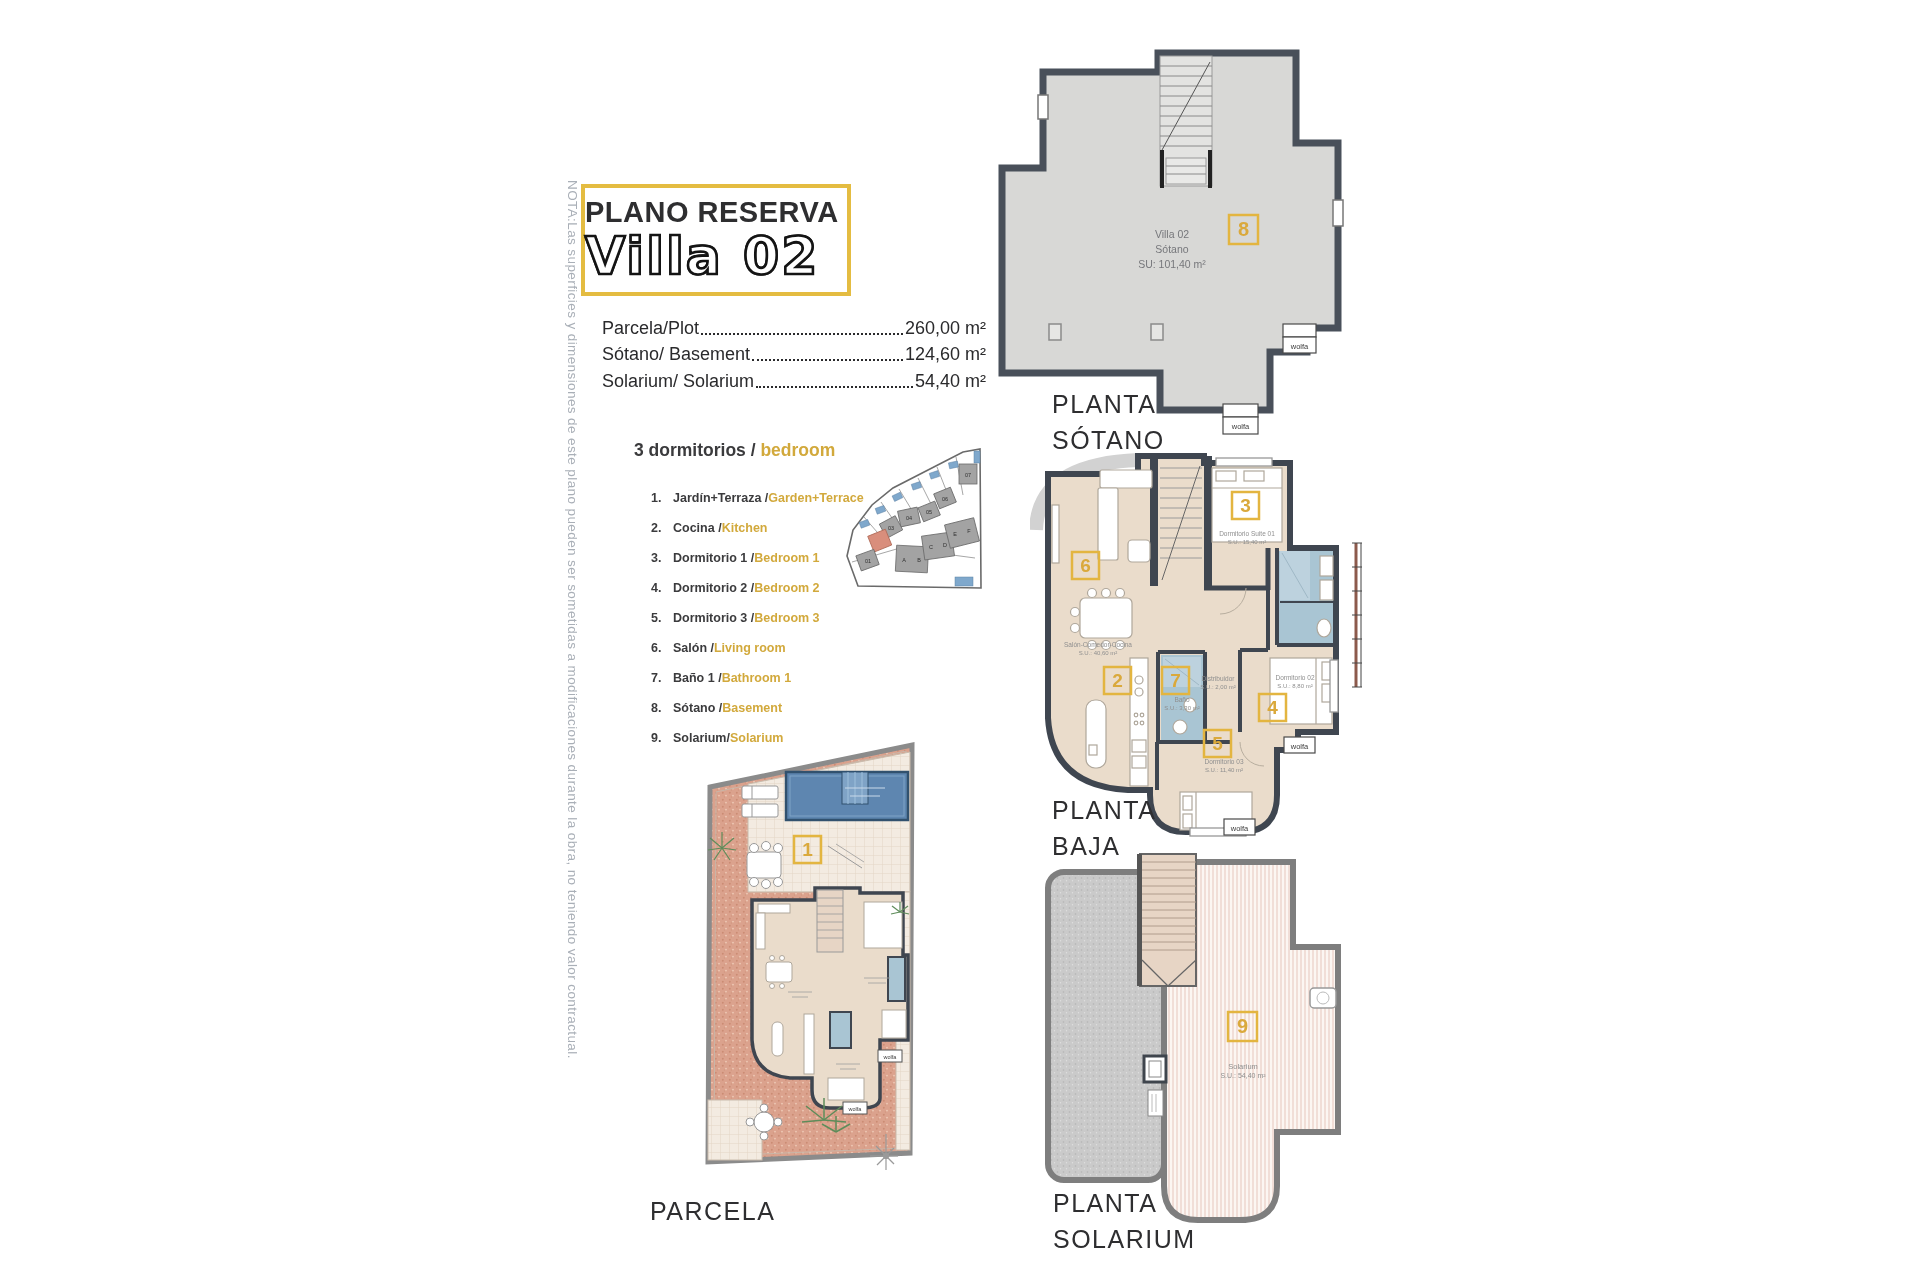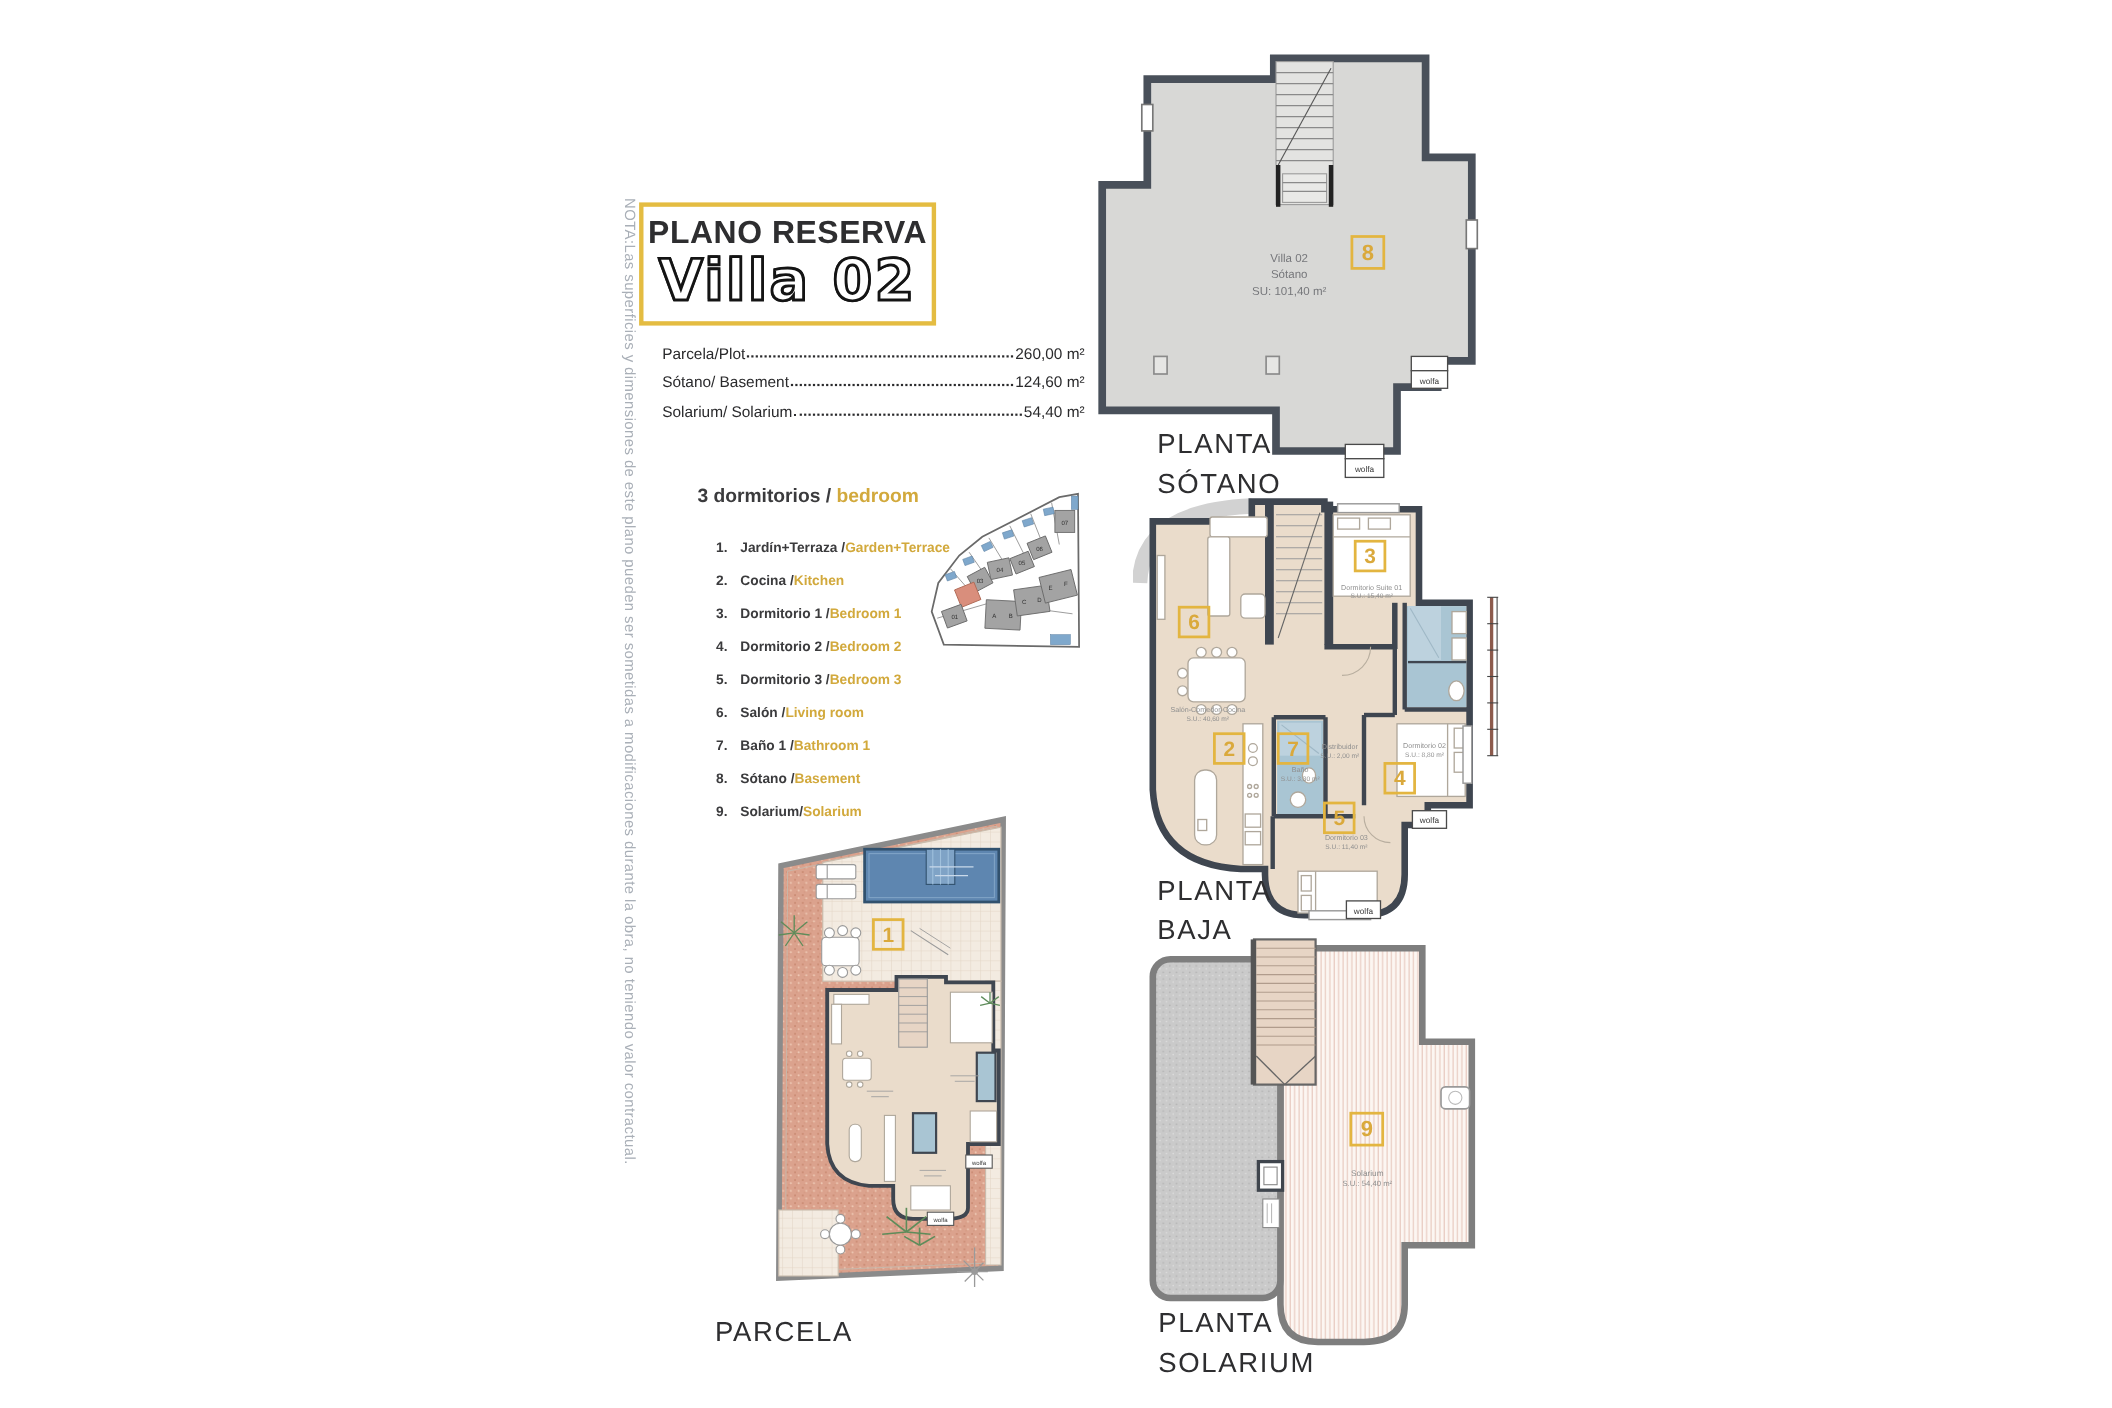--- a/index.html
+++ b/index.html
@@ -7,28 +7,28 @@
         font-family:"Liberation Sans",sans-serif;color:#2e2e30;}
   svg{font-family:"Liberation Sans",sans-serif;}
   .plan{position:absolute;}
 
   
   .note{position:absolute;left:552px;top:180px;height:890px;width:28px;
         writing-mode:vertical-rl;font-size:13.5px;letter-spacing:.4px;color:#a9afb7;white-space:nowrap;}
 
   
   .title-box{position:absolute;left:581px;top:184px;width:262px;height:104px;border:4px solid #e4bc41;
-             display:flex;flex-direction:column;align-items:center;justify-content:center;background:#fff;}
+             display:flex;flex-direction:column;align-items:flex-start;justify-content:center;background:#fff;}
   .title-kicker{font-size:29px;font-weight:600;color:#2e2e30;letter-spacing:.5px;}
   .title-name{font-family:"DejaVu Sans",sans-serif;font-size:52px;font-weight:800;line-height:1.05;
               color:#ffffff;-webkit-text-stroke:2.6px #141414;letter-spacing:2px;
               text-shadow:1px 1px 0 #141414,-1px -1px 0 #141414,1px -1px 0 #141414,-1px 1px 0 #141414;}
 
   
-  .areas{position:absolute;left:602px;top:302px;width:384px;font-size:14px;color:#2a2a2c;}
+  .areas{position:absolute;left:602px;top:312px;width:384px;font-size:18px;color:#2a2a2c;}
   .area-row{display:flex;align-items:flex-end;height:26.5px;white-space:nowrap;}
   .area-dots{flex:1;border-bottom:2.4px dotted #2a2a2c;margin:0 2px 4px 2px;min-width:12px;}
 
   
   .legend{position:absolute;left:634px;top:440px;color:#3b3b3d;}
   .legend-heading{font-size:17.5px;font-weight:700;margin-bottom:30px;}
   .accent{color:#d2a93c;}
   .legend-item{display:flex;font-size:12.5px;font-weight:600;line-height:15px;margin-bottom:15px;white-space:nowrap;}
   .legend-num{min-width:22px;margin-left:17px;}
 

